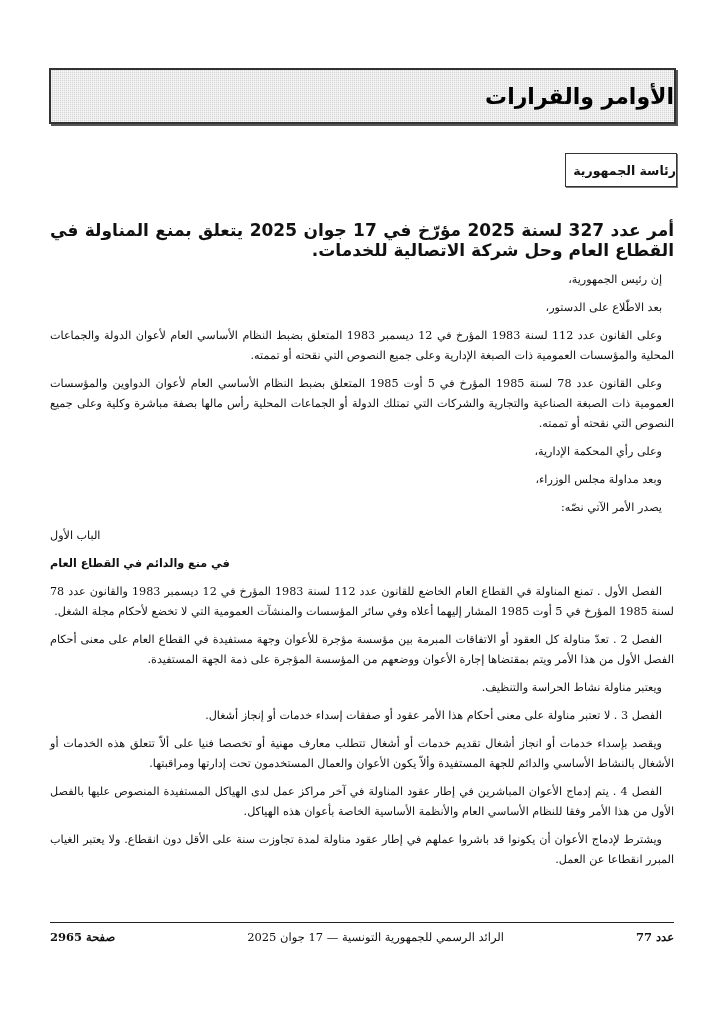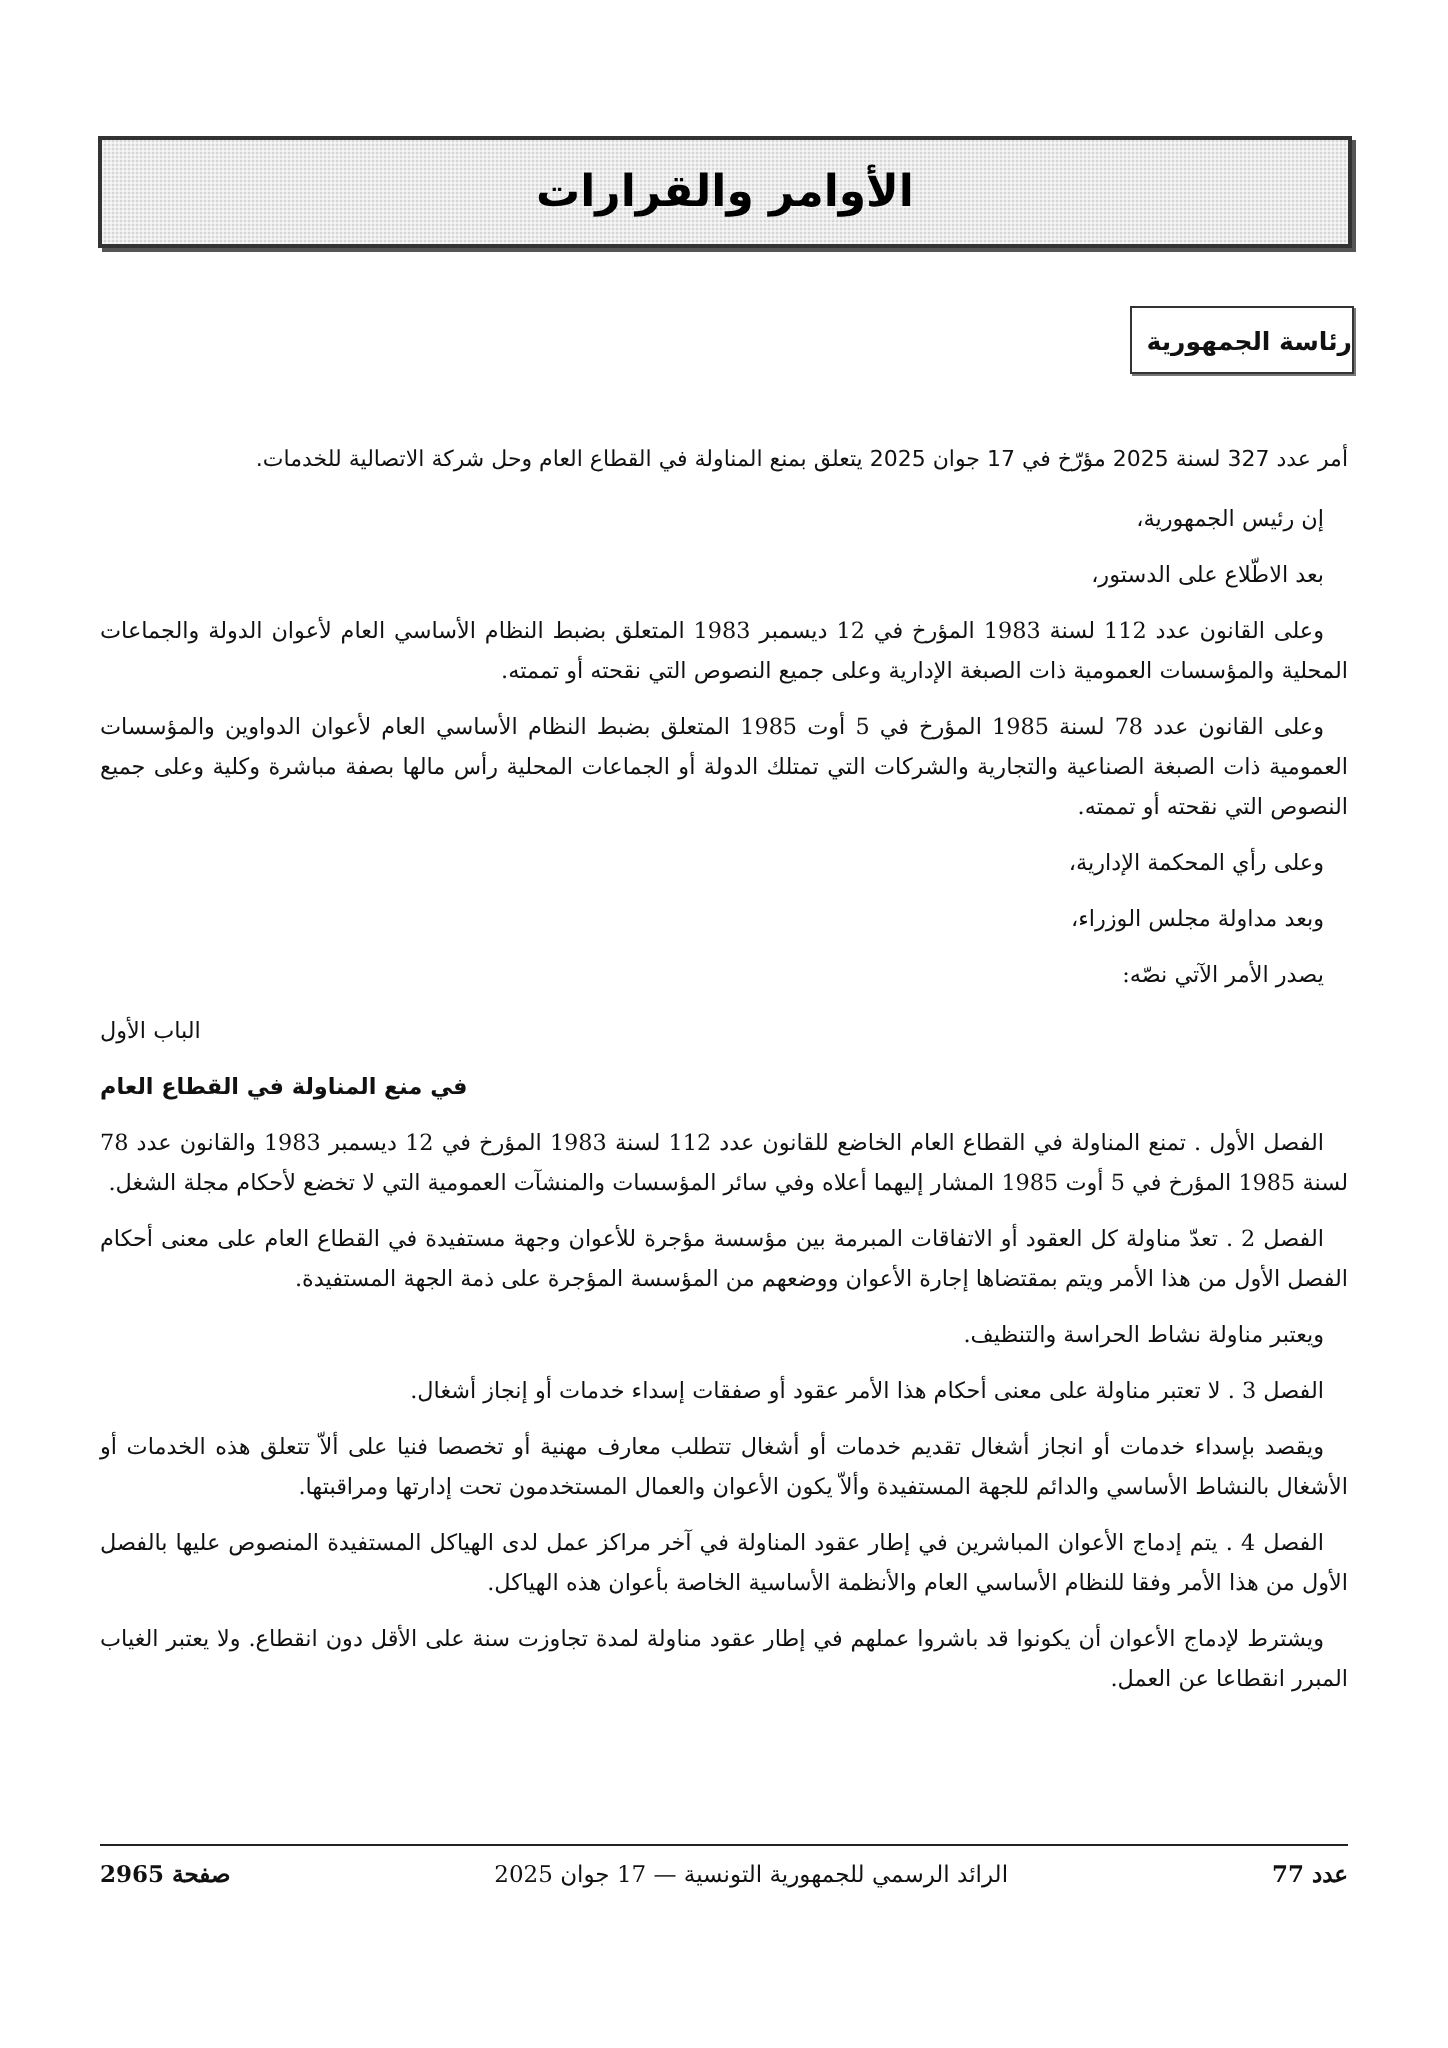--- a/index.html
+++ b/index.html
@@ -26,21 +26,20 @@
       left: 49px; top: 68px;
       width: 623px; height: 52px;
       border: 2px solid #333;
       box-shadow: 2px 2px 0 #555;
       background-color: #d6d6d6;
       background-image:
         repeating-linear-gradient(0deg, rgba(255,255,255,0.55) 0 1px, transparent 1px 2px),
         repeating-linear-gradient(90deg, rgba(255,255,255,0.55) 0 1px, transparent 1px 2px);
       display: flex;
       align-items: center;
-      justify-content: center;
     }
     .banner-title {
       font-family: "DejaVu Sans", "Liberation Sans", sans-serif;
       font-weight: bold;
       font-size: 22px;
       color: #000;
     }
     .section-box {
       position: absolute;
       right: 47px; top: 153px;
@@ -61,22 +60,22 @@
       font-size: 11.2px;
       line-height: 20px;
       text-align: justify;
     }
     .body p {
       margin: 0 0 8px 0;
       text-indent: 12px;
     }
     .decree-title {
       font-family: "DejaVu Sans", "Liberation Sans", sans-serif;
-      font-weight: normal;
-      font-size: 11px;
+      font-weight: bold;
+      font-size: 17px;
       text-indent: 0 !important;
       margin-bottom: 10px !important;
     }
     .center {
       text-align: left;
       text-indent: 0 !important;
     }
     .chapter-title {
       font-family: "DejaVu Sans", "Liberation Sans", sans-serif;
       font-weight: bold;
@@ -118,21 +117,21 @@
 
     <p>إن رئيس الجمهورية،</p>
     <p>بعد الاطّلاع على الدستور،</p>
     <p>وعلى القانون عدد 112 لسنة 1983 المؤرخ في 12 ديسمبر 1983 المتعلق بضبط النظام الأساسي العام لأعوان الدولة والجماعات المحلية والمؤسسات العمومية ذات الصبغة الإدارية وعلى جميع النصوص التي نقحته أو تممته.</p>
     <p>وعلى القانون عدد 78 لسنة 1985 المؤرخ في 5 أوت 1985 المتعلق بضبط النظام الأساسي العام لأعوان الدواوين والمؤسسات العمومية ذات الصبغة الصناعية والتجارية والشركات التي تمتلك الدولة أو الجماعات المحلية رأس مالها بصفة مباشرة وكلية وعلى جميع النصوص التي نقحته أو تممته.</p>
     <p>وعلى رأي المحكمة الإدارية،</p>
     <p>وبعد مداولة مجلس الوزراء،</p>
     <p>يصدر الأمر الآتي نصّه:</p>
 
     <p class="center">الباب الأول</p>
-    <p class="center chapter-title">في منع المناولة في القطاع العام</p>
+    <p class="center chapter-title">في منع والدائم في القطاع العام</p>
 
     <p>الفصل الأول . تمنع المناولة في القطاع العام الخاضع للقانون عدد 112 لسنة 1983 المؤرخ في 12 ديسمبر 1983 والقانون عدد 78 لسنة 1985 المؤرخ في 5 أوت 1985 المشار إليهما أعلاه وفي سائر المؤسسات والمنشآت العمومية التي لا تخضع لأحكام مجلة الشغل.</p>
     <p>الفصل 2 . تعدّ مناولة كل العقود أو الاتفاقات المبرمة بين مؤسسة مؤجرة للأعوان وجهة مستفيدة في القطاع العام على معنى أحكام الفصل الأول من هذا الأمر ويتم بمقتضاها إجارة الأعوان ووضعهم من المؤسسة المؤجرة على ذمة الجهة المستفيدة.</p>
     <p>ويعتبر مناولة نشاط الحراسة والتنظيف.</p>
     <p>الفصل 3 . لا تعتبر مناولة على معنى أحكام هذا الأمر عقود أو صفقات إسداء خدمات أو إنجاز أشغال.</p>
     <p>ويقصد بإسداء خدمات أو انجاز أشغال تقديم خدمات أو أشغال تتطلب معارف مهنية أو تخصصا فنيا على ألاّ تتعلق هذه الخدمات أو الأشغال بالنشاط الأساسي والدائم للجهة المستفيدة وألاّ يكون الأعوان والعمال المستخدمون تحت إدارتها ومراقبتها.</p>
     <p>الفصل 4 . يتم إدماج الأعوان المباشرين في إطار عقود المناولة في آخر مراكز عمل لدى الهياكل المستفيدة المنصوص عليها بالفصل الأول من هذا الأمر وفقا للنظام الأساسي العام والأنظمة الأساسية الخاصة بأعوان هذه الهياكل.</p>
     <p>ويشترط لإدماج الأعوان أن يكونوا قد باشروا عملهم في إطار عقود مناولة لمدة تجاوزت سنة على الأقل دون انقطاع. ولا يعتبر الغياب المبرر انقطاعا عن العمل.</p>
   </div>
 

